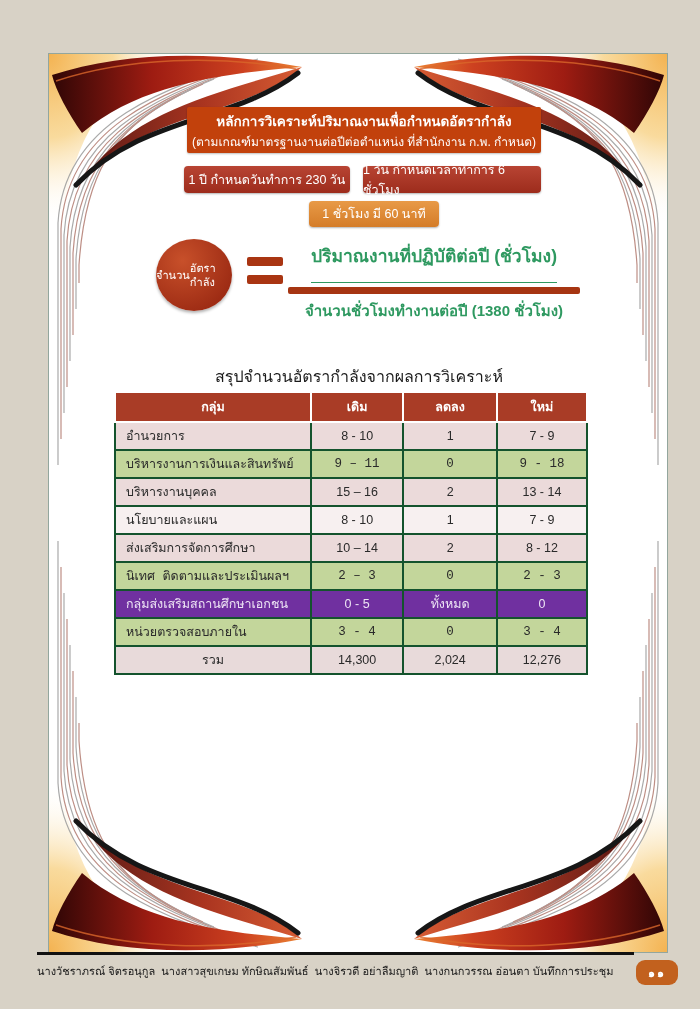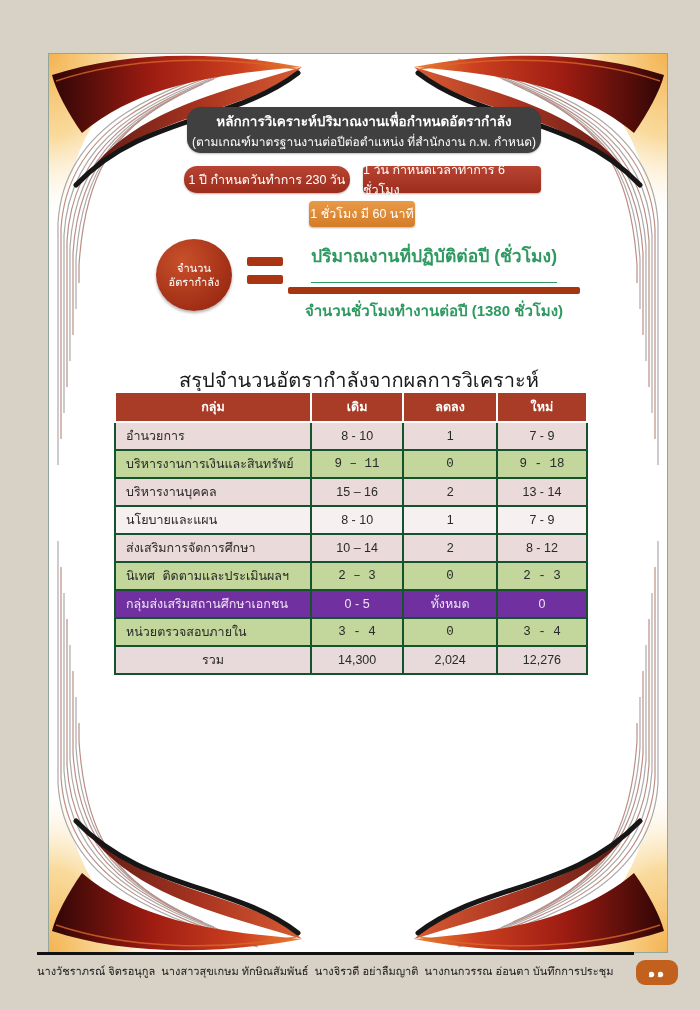--- a/index.html
+++ b/index.html
@@ -17,56 +17,56 @@
   }
   
   .corner{position:absolute;pointer-events:none;}
   .corner.tl{left:-1px;top:-1px;}
   .corner.tr{right:-1px;top:-1px;transform:scaleX(-1);}
   .corner.bl{left:-1px;bottom:-1px;transform:scaleY(-1);}
   .corner.br{right:-1px;bottom:-1px;transform:scale(-1,-1);}
   
   .header-box{
     position:absolute;left:138px;top:53px;width:354px;height:46px;
-    background:#404040;border-radius:14px;color:#fff;text-align:center;
+    background:#c2410c;border-radius:2px;color:#fff;text-align:center;
     display:flex;flex-direction:column;justify-content:center;gap:0;
     box-shadow:0 1px 2px rgba(0,0,0,.25);
   }
   .header-box .l1{font-size:13.5px;font-weight:bold;}
   .header-box .l2{font-size:12px;}
   
   .badge{
     position:absolute;height:27px;border-radius:4px;color:#fff;
     display:flex;align-items:center;justify-content:center;font-size:12.5px;
     box-shadow:0 1px 2px rgba(0,0,0,.3);
   }
   .badge.red{background:linear-gradient(#b84433,#9d2c1c);}
   .badge.orange{background:linear-gradient(#e89a47,#d47c28);}
-  .badge-year{left:135px;top:112px;width:166px;border-radius:13px;}
+  .badge-year{left:135px;top:112px;width:166px;}
   .badge-day{left:314px;top:112px;width:178px;}
-  .badge-hour{left:260px;top:147px;width:106px;height:26px;}
+  .badge-hour{left:260px;top:147px;width:130px;height:26px;}
   
   .circle{
     position:absolute;left:107px;top:185px;width:76px;height:72px;border-radius:50%;
     background:radial-gradient(circle at 35% 30%, #c8502a, #9e2c14 75%);
-    color:#fff;display:flex;flex-direction:column;align-items:center;justify-content:center;
+    color:#fff;display:flex;flex-direction:row;align-items:center;justify-content:center;
     font-size:11px;line-height:14px;box-shadow:0 2px 3px rgba(0,0,0,.3);
   }
   .equals{position:absolute;left:198px;top:203px;display:flex;flex-direction:column;gap:9px;}
   .equals .bar{width:36px;height:9px;background:#A93512;border-radius:2px;}
   .fraction{position:absolute;left:237px;top:188px;width:296px;text-align:center;}
   .fraction .num{
     font-size:17.5px;font-weight:bold;color:#2E9960;display:inline-block;
     border-bottom:1px solid #2E9960;padding-bottom:12px;
   }
   .fraction .fbar{height:7px;background:#A63512;border-radius:2px;margin:4px 2px 5px 2px;}
   .fraction .den{font-size:15px;font-weight:bold;color:#2E9960;}
   
   .table-title{position:absolute;left:0;top:310px;width:620px;text-align:center;
-    font-size:20px;color:#1a1a1a;}
+    font-size:16px;color:#1a1a1a;}
   .sum-table{
     position:absolute;left:65px;top:337px;width:474px;border-collapse:collapse;
     font-size:12.5px;table-layout:fixed;
   }
   .sum-table th{
     background:#A93C26;color:#fff;font-weight:bold;height:28px;
     border:2px solid #fff;padding:0 4px;
   }
   .sum-table td{
     height:26px;border:2px solid #14532d;padding:0 6px;text-align:center;color:#2a2a2a;

